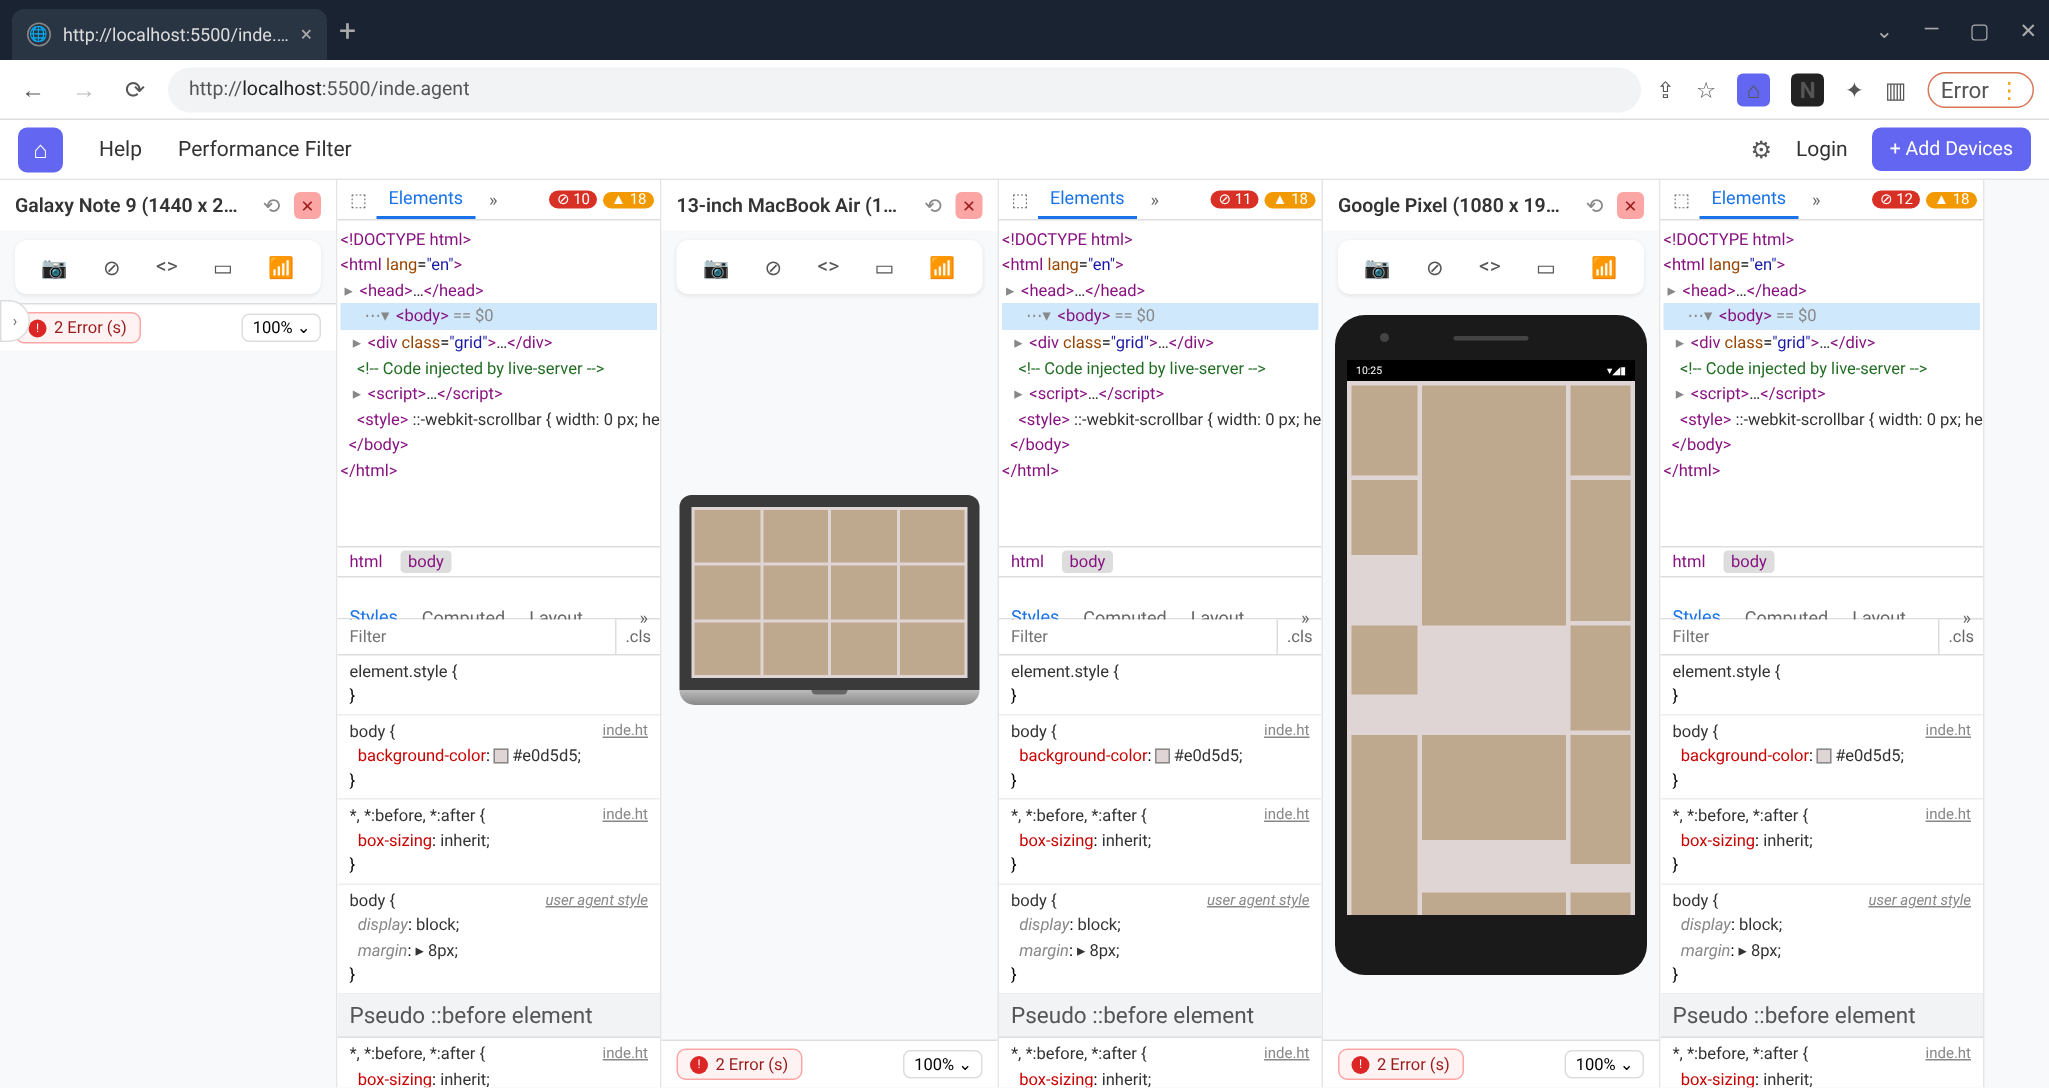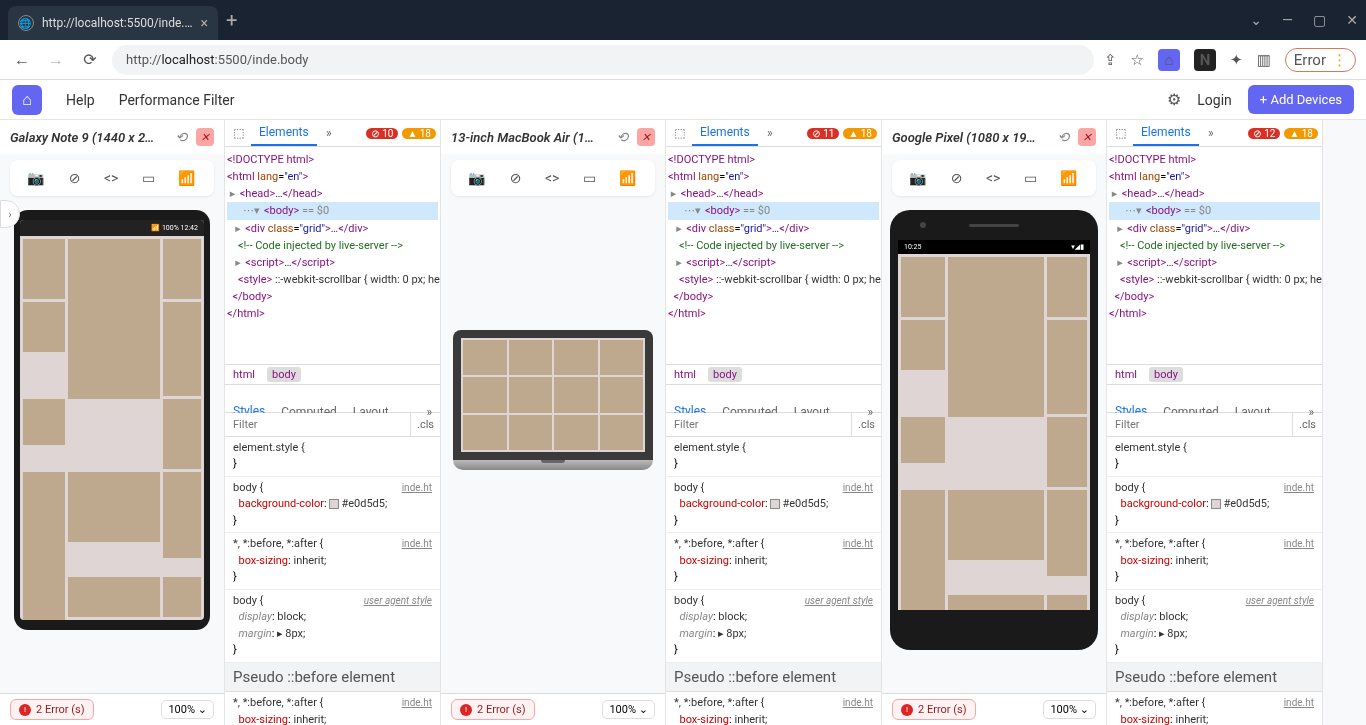--- a/index.html
+++ b/index.html
@@ -34,21 +34,21 @@
 
 
 .main { display:flex; height:605px; background:#f8f9fb;}
 .expand-handle { position:absolute; left:0; top:200px; background:#fff; border:1px solid #ddd; border-radius:0 14px 14px 0; width:20px; height:28px; display:flex; align-items:center; justify-content:center; font-size:10px; color:#666; cursor:pointer; z-index:5;}
 
 .device-col { display:flex; flex-direction:column; border-right:1px solid #e5e5e5;}
 .preview-col { width:225px;}
 .devtools-col { width:216px; background:#fff;}
 
 
-.dev-hdr { height:34px; display:flex; align-items:center; padding:0 10px; gap:6px; background:#fff;font-style:italic;}
+.dev-hdr { height:34px; display:flex; align-items:center; padding:0 10px; gap:6px; background:#fff;}
 .dev-name { font-size:13px; font-weight:600; color:#333; flex:1; overflow:hidden; white-space:nowrap; text-overflow:ellipsis;}
 .rot-btn { width:18px; height:18px; border-radius:3px; cursor:pointer; color:#888; font-size:14px; display:flex; align-items:center; justify-content:center;}
 .close-dev { width:18px; height:18px; background:#fca5a5; border-radius:4px; display:flex; align-items:center; justify-content:center; color:#991b1b; font-size:11px; cursor:pointer;}
 
 
 .dev-tb { height:36px; margin:6px 10px; background:#fff; border-radius:8px; box-shadow:0 1px 3px rgba(0,0,0,0.08); display:flex; align-items:center; justify-content:space-around; padding:0 6px;}
 .dev-tb span { cursor:pointer; color:#555; font-size:14px;}
 
 
 .dev-preview { flex:1; display:flex; align-items:flex-start; justify-content:center; padding:8px; overflow:hidden;}
@@ -152,21 +152,21 @@
   </div>
 </div>
 
 <div class="browser-toolbar">
   <span class="nav-btn">←</span>
   <span class="nav-btn disabled">→</span>
   <span class="nav-btn">⟳</span>
   <div class="addr-bar">
     <span>http://</span>
       <span class="host">localhost</span>
-      <span>:5500/inde.body</span>
+      <span>:5500/inde.agent</span>
   </div>
   <div class="toolbar-icons">
     <span>⇪</span>
     <span>☆</span>
     <span class="ext-icon" style="background:#6366f1">⌂</span>
     <span class="ext-icon" style="background:#222">N</span>
     <span>✦</span>
     <span>▥</span>
     <span class="error-badge">
         <span>Error</span>
@@ -196,43 +196,20 @@
       <span class="rot-btn">⟲</span>
       <span class="close-dev">✕</span>
     </div>
     <div class="dev-tb">
       <span>📷</span>
       <span>⊘</span>
       <span>&lt;&gt;</span>
       <span>▭</span>
       <span>📶</span>
     </div>
-    <div class="dev-preview">
-          <div class="phone-frame">
-            <div class="phone-screen">
-              <div class="phone-statusbar">
-                <span>📶 100% 12:42</span>
-              </div>
-              <div class="img-grid">
-                <div class="g1"></div>
-                <div class="g2"></div>
-                <div class="g3"></div>
-                <div class="g4"></div>
-                <div class="g5"></div>
-                <div class="g6"></div>
-                <div class="g7"></div>
-                <div class="g8"></div>
-                <div class="g9"></div>
-                <div class="g10"></div>
-                <div class="g11"></div>
-                <div class="g12"></div>
-              </div>
-            </div>
-          </div>
-        </div>
     <div class="dev-footer">
       <span class="err-pill"><span class="err-dot">!</span>2 Error (s)</span>
       <span class="zoom">100% ⌄</span>
     </div>
       </div>
       <div class="device-col devtools-col">
   <div class="dt-tabs">
     <span class="sel">⬚</span>
     <span class="tab-item active">Elements</span>
     <span class="sel">»</span>

